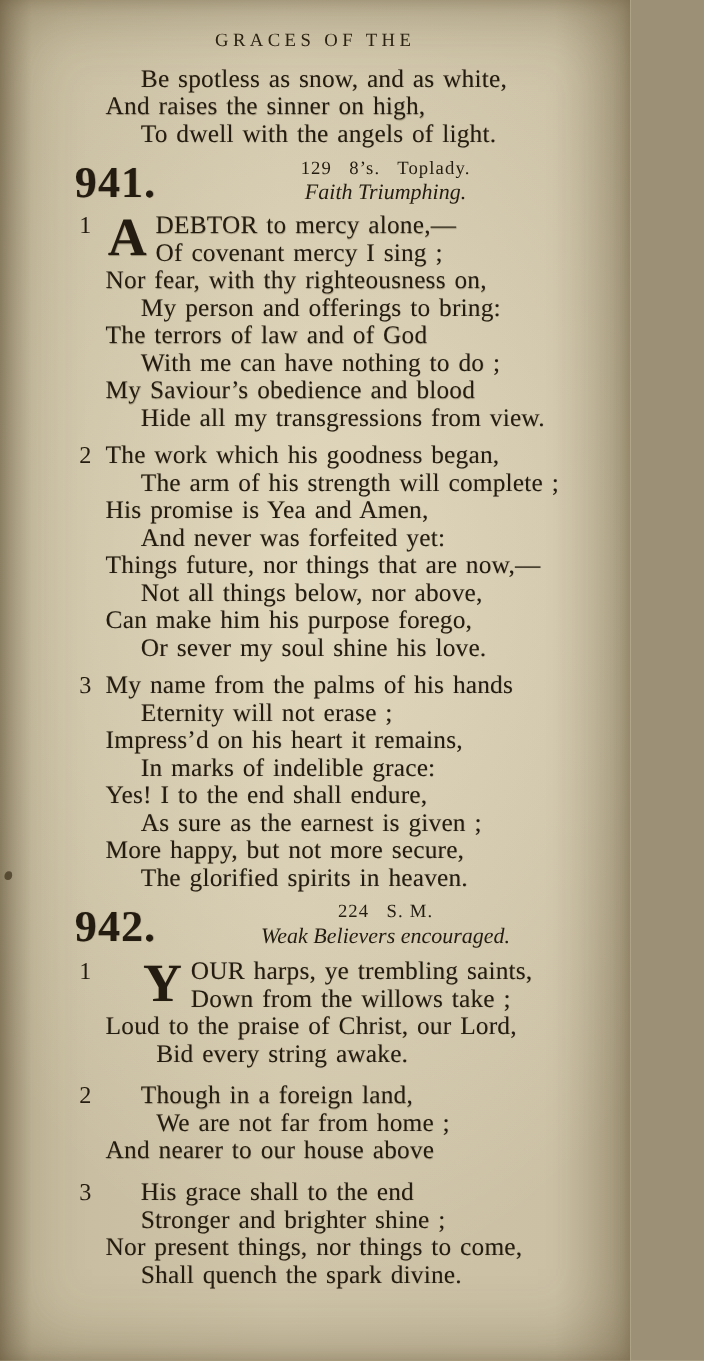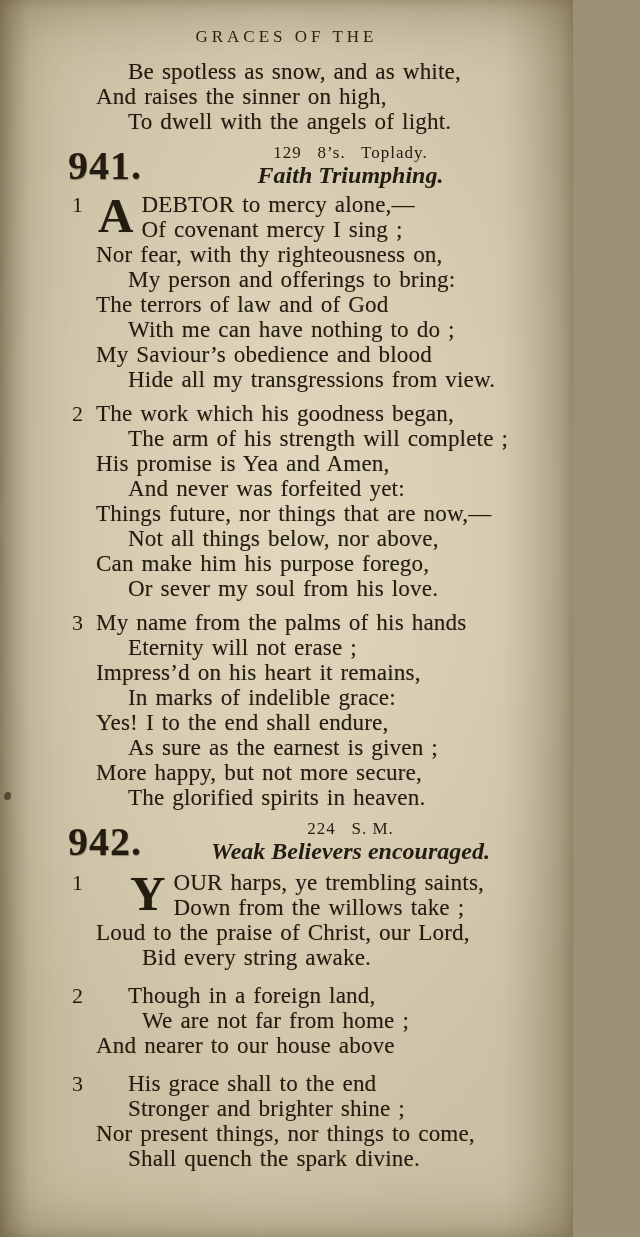--- a/index.html
+++ b/index.html
@@ -40,21 +40,21 @@
   .hymn-header{
     display:flex;align-items:flex-end;
     margin:8px 0 5px -28px;
   }
   .hymn-number{
     width:132px;font-size:40px;line-height:42px;font-weight:700;letter-spacing:1px;
     text-shadow:0.5px 0.5px 0.8px rgba(45,32,10,0.4);
   }
   .hymn-meta{flex:1;text-align:center;margin-right:46px;padding-top:1px;}
   .meta1{font-size:17px;letter-spacing:1px;white-space:pre;font-weight:500;}
-  .meta2{font-size:24px;font-style:italic;font-weight:700;line-height:24px;}
+  .meta2{font-size:20px;font-style:italic;font-weight:400;line-height:24px;}
   .verse{position:relative;}
   .verse + .verse{margin-top:9px;}
   .hymn:last-child .verse{margin-top:7px;}
   .hymn:last-child .verse + .verse{margin-top:13px;}
   .verse-num{position:absolute;left:-24px;top:0;font-size:22px;}
   .ink-speck{
     position:absolute;left:4px;top:792px;width:7px;height:8px;border-radius:60% 40% 55% 45%;
     background:#4a3e2a;opacity:0.8;
   }
 </style>
@@ -95,21 +95,21 @@
           <div class="verse">
             <span class="verse-num">2</span>
             <div class="lines">
               <div class="line i0"><span class="line-text">The work which his goodness began,</span></div>
               <div class="line i1"><span class="line-text">The arm of his strength will complete ;</span></div>
               <div class="line i0"><span class="line-text">His promise is Yea and Amen,</span></div>
               <div class="line i1"><span class="line-text">And never was forfeited yet:</span></div>
               <div class="line i0"><span class="line-text">Things future, nor things that are now,—</span></div>
               <div class="line i1"><span class="line-text">Not all things below, nor above,</span></div>
               <div class="line i0"><span class="line-text">Can make him his purpose forego,</span></div>
-              <div class="line i1"><span class="line-text">Or sever my soul from his love.</span></div>
+              <div class="line i1"><span class="line-text">Or sever my soul shine his love.</span></div>
             </div>
           </div>
           <div class="verse">
             <span class="verse-num">3</span>
             <div class="lines">
               <div class="line i0"><span class="line-text">My name from the palms of his hands</span></div>
               <div class="line i1"><span class="line-text">Eternity will not erase ;</span></div>
               <div class="line i0"><span class="line-text">Impress’d on his heart it remains,</span></div>
               <div class="line i1"><span class="line-text">In marks of indelible grace:</span></div>
               <div class="line i0"><span class="line-text">Yes! I to the end shall endure,</span></div>

